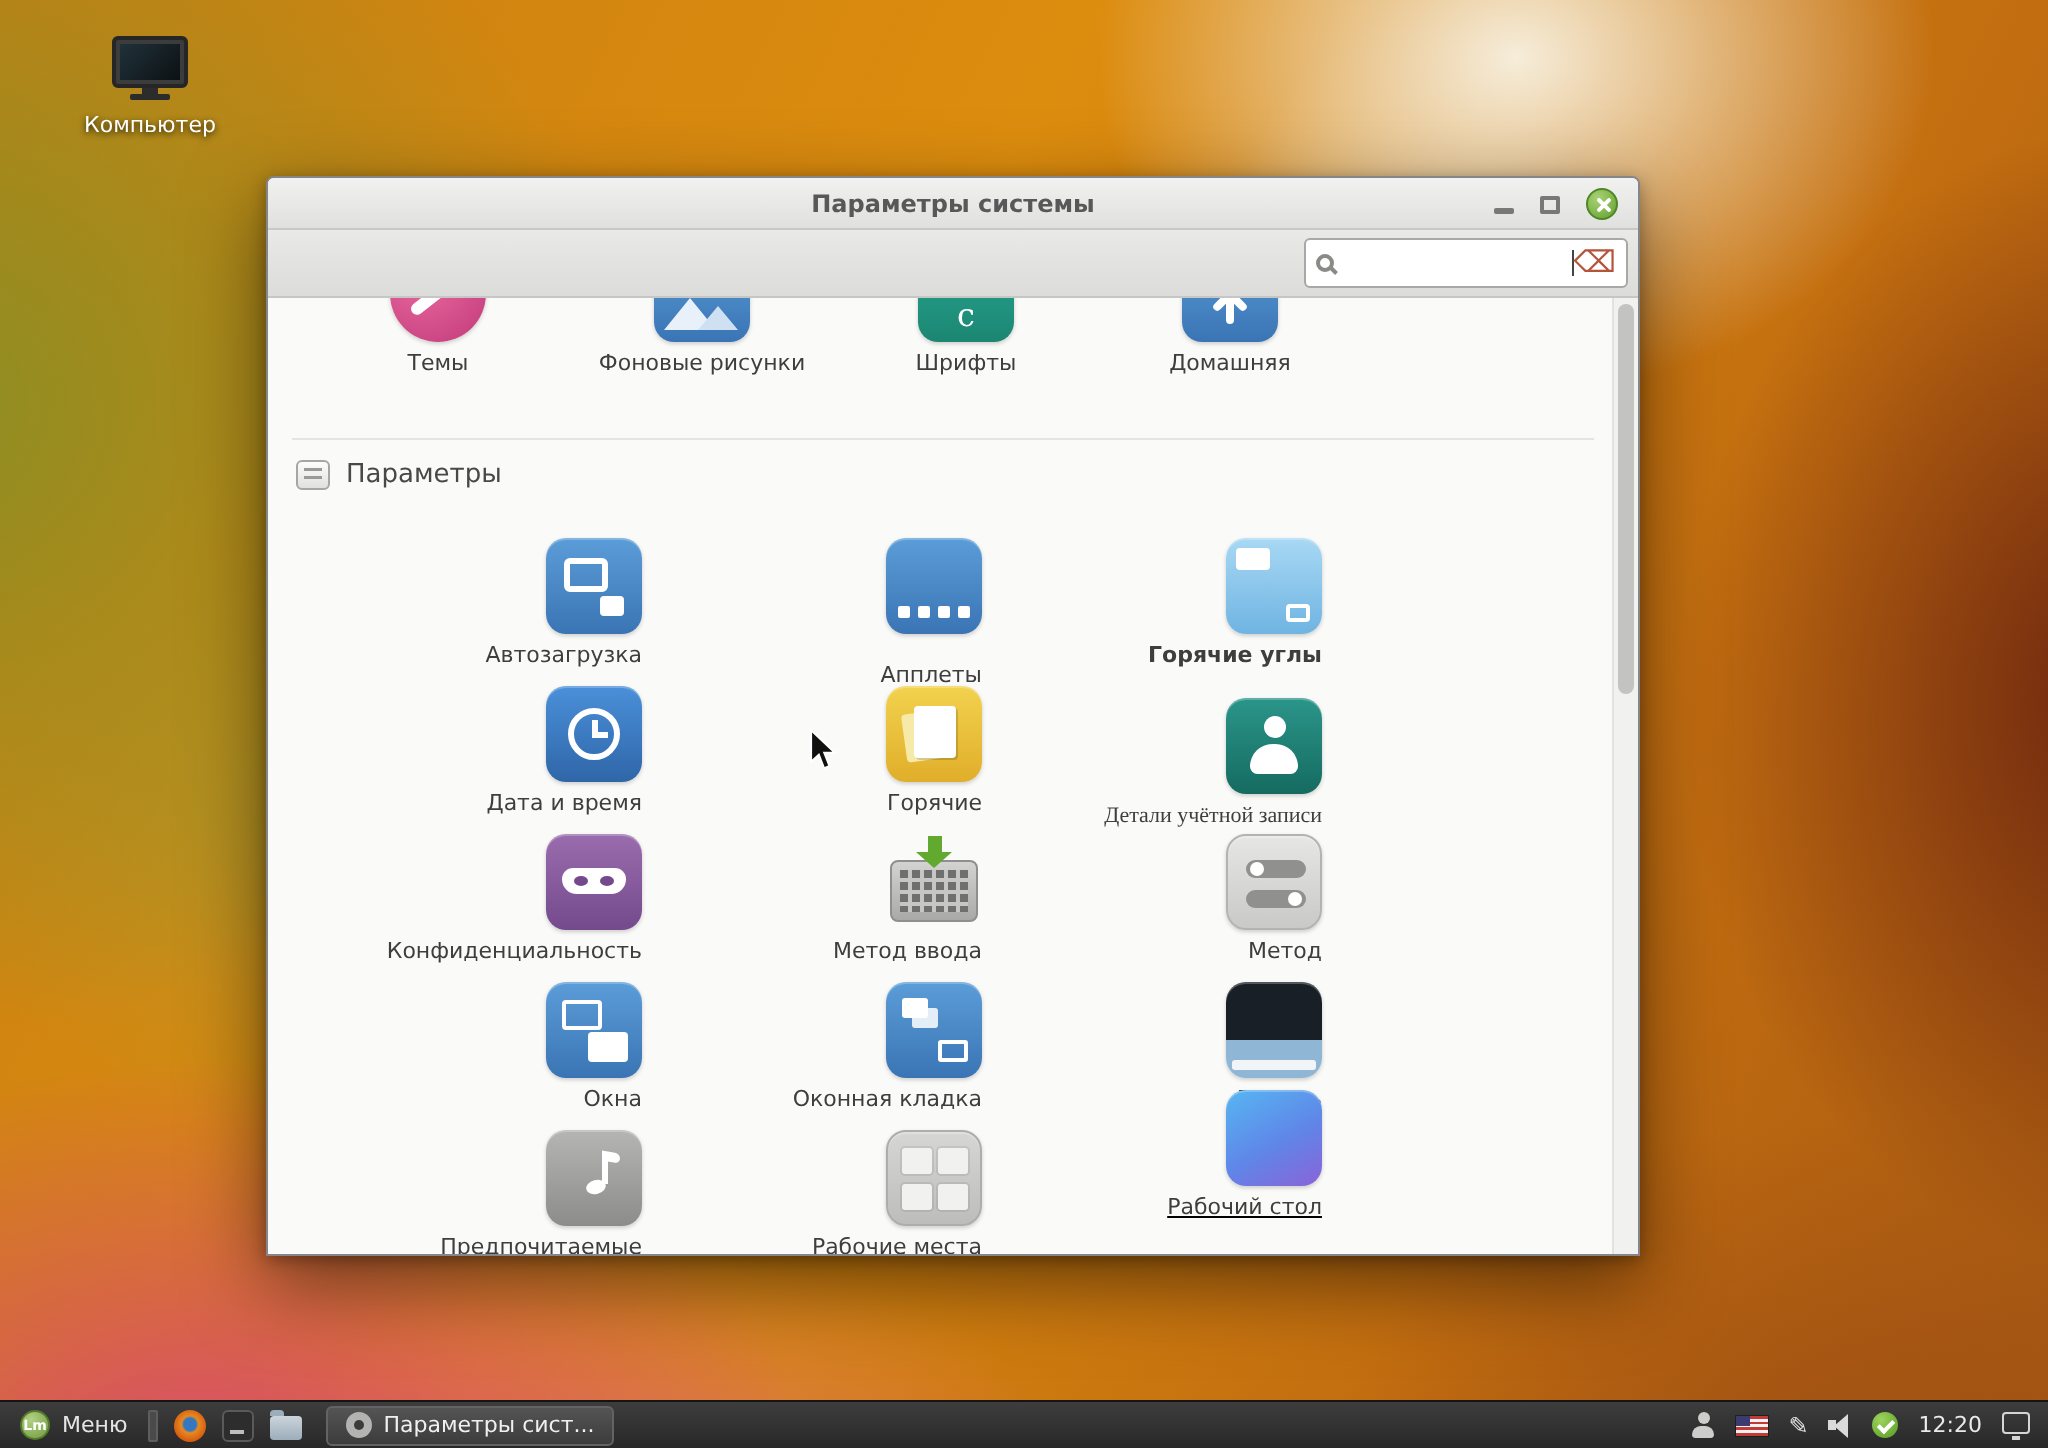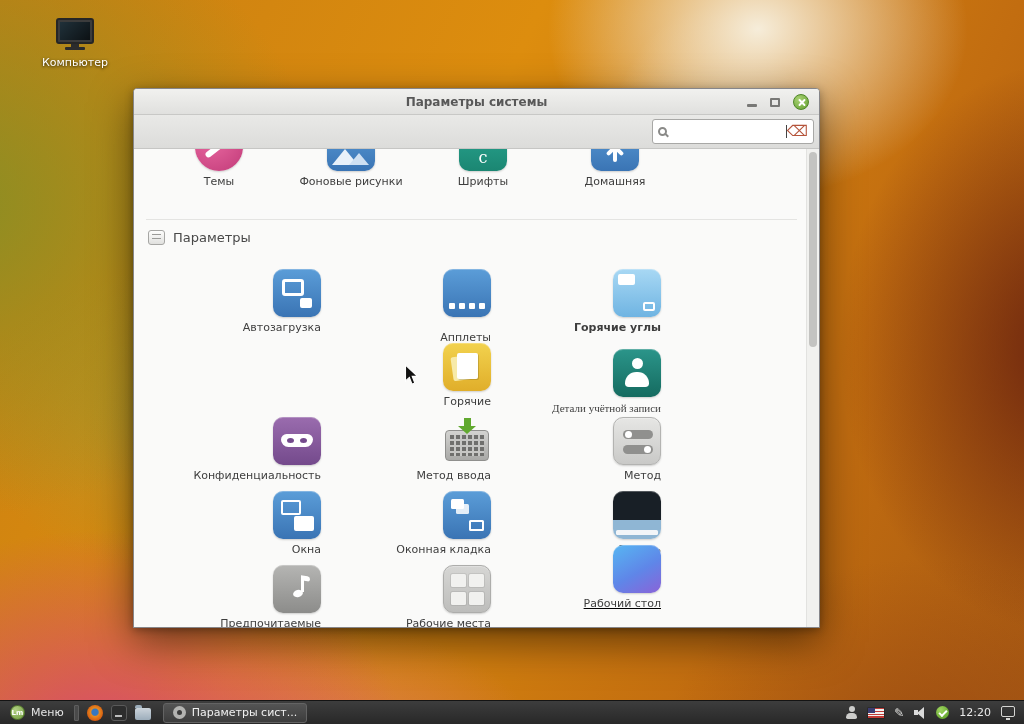--- a/index.html
+++ b/index.html
@@ -253,20 +253,28 @@
         <div class="cl">Апплеты</div>
       </div>
       <div class="cell" style="left:357px;top:120px;font-weight:bold;">
         <div class="tile t-hot">
             <div class="hc-rect"></div>
             <div class="hc-rect2"></div>
           </div>
         <div class="cl">Горячие углы</div>
       </div>
 
+      <div class="cell" style="left:17px;top:194px;">
+        <div class="tile t-blue2">
+            <div class="dt-face"></div>
+            <div class="dt-h"></div>
+            <div class="dt-m"></div>
+          </div>
+        <div class="cl">Дата и время</div>
+      </div>
       <div class="cell" style="left:187px;top:194px;">
         <div class="tile t-desk">
             <div class="dk-note2"></div>
             <div class="dk-note"></div>
           </div>
         <div class="cl">Горячие</div>
       </div>
       <div class="cell" style="left:357px;top:200px;font-family:Liberation Serif, serif;">
         <div class="tile t-acct">
             <div class="ac-head"></div>

